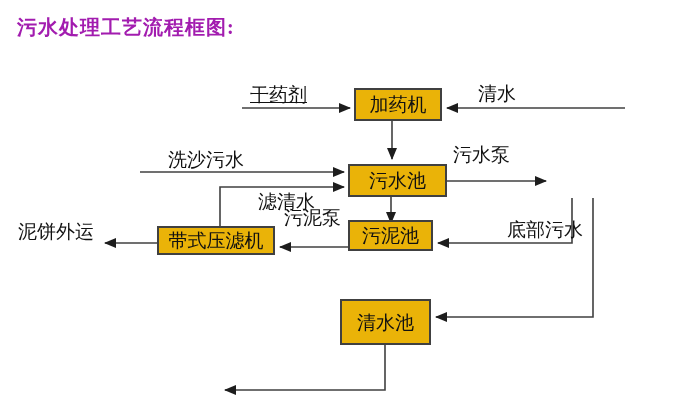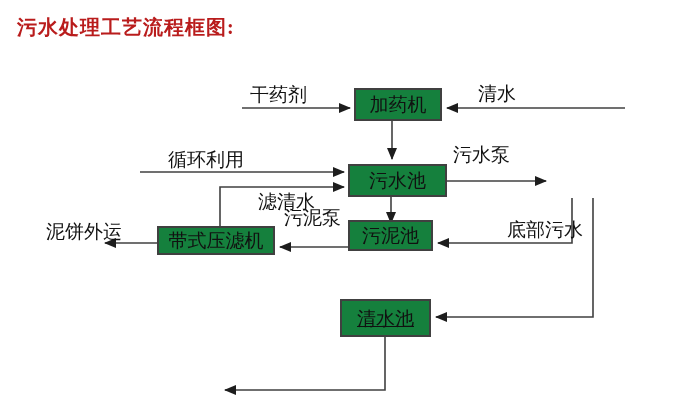--- a/index.html
+++ b/index.html
@@ -16,37 +16,37 @@
     font-family: "Liberation Serif", "DejaVu Serif", serif;
     color: #111111;
   }
   .title {
     position: absolute;
     left: 17px;
     top: 14px;
     font-size: 20px;
     font-weight: bold;
     letter-spacing: 1px;
-    color: #b91c1c;
+    color: #a21caf;
     white-space: nowrap;
   }
   .diagram {
     position: absolute;
     left: 0; top: 0;
     width: 700px; height: 420px;
   }
   .diagram svg {
     position: absolute;
     left: 0; top: 0;
   }
   .node {
     position: absolute;
     box-sizing: border-box;
     border: 2px solid #404040;
-    background: #15803d;
+    background: #eab308;
     display: flex;
     align-items: center;
     justify-content: center;
     font-size: 19px;
     line-height: 1;
     white-space: nowrap;
     color: #111111;
   }
   .lbl {
     position: absolute;
@@ -54,30 +54,30 @@
     line-height: 1;
     white-space: nowrap;
     color: #111111;
   }
   
   .n-dosing  { left:354px; top:88px;  width:88px;  height:33px; }
   .n-sewage  { left:348px; top:164px; width:99px;  height:33px; }
   .n-tower   { left:550px; top:166px; width:130px; height:32px; }
   .n-sludge  { left:348px; top:220px; width:85px;  height:31px; }
   .n-press   { left:157px; top:226px; width:118px; height:29px; }
-  .n-clean   { left:340px; top:299px; width:91px;  height:38px;text-decoration:underline; }
+  .n-clean   { left:340px; top:299px; width:91px;  height:46px; }
   
-  .l-dry      { left:250px; top:85px;  }
+  .l-dry      { left:250px; top:85px;text-decoration:underline;  }
   .l-cw       { left:478px; top:84px;  }
   .l-sand     { left:168px; top:150px; }
   .l-filtered { left:258px; top:192px; }
   .l-spump    { left:453px; top:145px; }
   .l-bottom   { left:468px; top:220px;margin-left:39px; }
   .l-slpump   { left:284px; top:208px; }
-  .l-mudcake  { left:18px;  top:222px;margin-left:28px; }
+  .l-mudcake  { left:18px;  top:222px; }
   .l-recycle  { left:264px; top:361px; }
 </style>
 </head>
 <body>
 
 <div class="page">
   <div class="title">污水处理工艺流程框图:</div>
 
   <div class="diagram">
 
@@ -104,20 +104,20 @@
     </svg>
 
     <div class="node n-dosing">加药机</div>
     <div class="node n-sewage">污水池</div>
     <div class="node n-sludge">污泥池</div>
     <div class="node n-press">带式压滤机</div>
     <div class="node n-clean">清水池</div>
 
     <div class="lbl l-dry">干药剂</div>
     <div class="lbl l-cw">清水</div>
-    <div class="lbl l-sand">循环利用</div>
+    <div class="lbl l-sand">洗沙污水</div>
     <div class="lbl l-filtered">滤清水</div>
     <div class="lbl l-spump">污水泵</div>
     <div class="lbl l-bottom">底部污水</div>
     <div class="lbl l-slpump">污泥泵</div>
     <div class="lbl l-mudcake">泥饼外运</div>
   </div>
 </div>
 
 </body></html>

